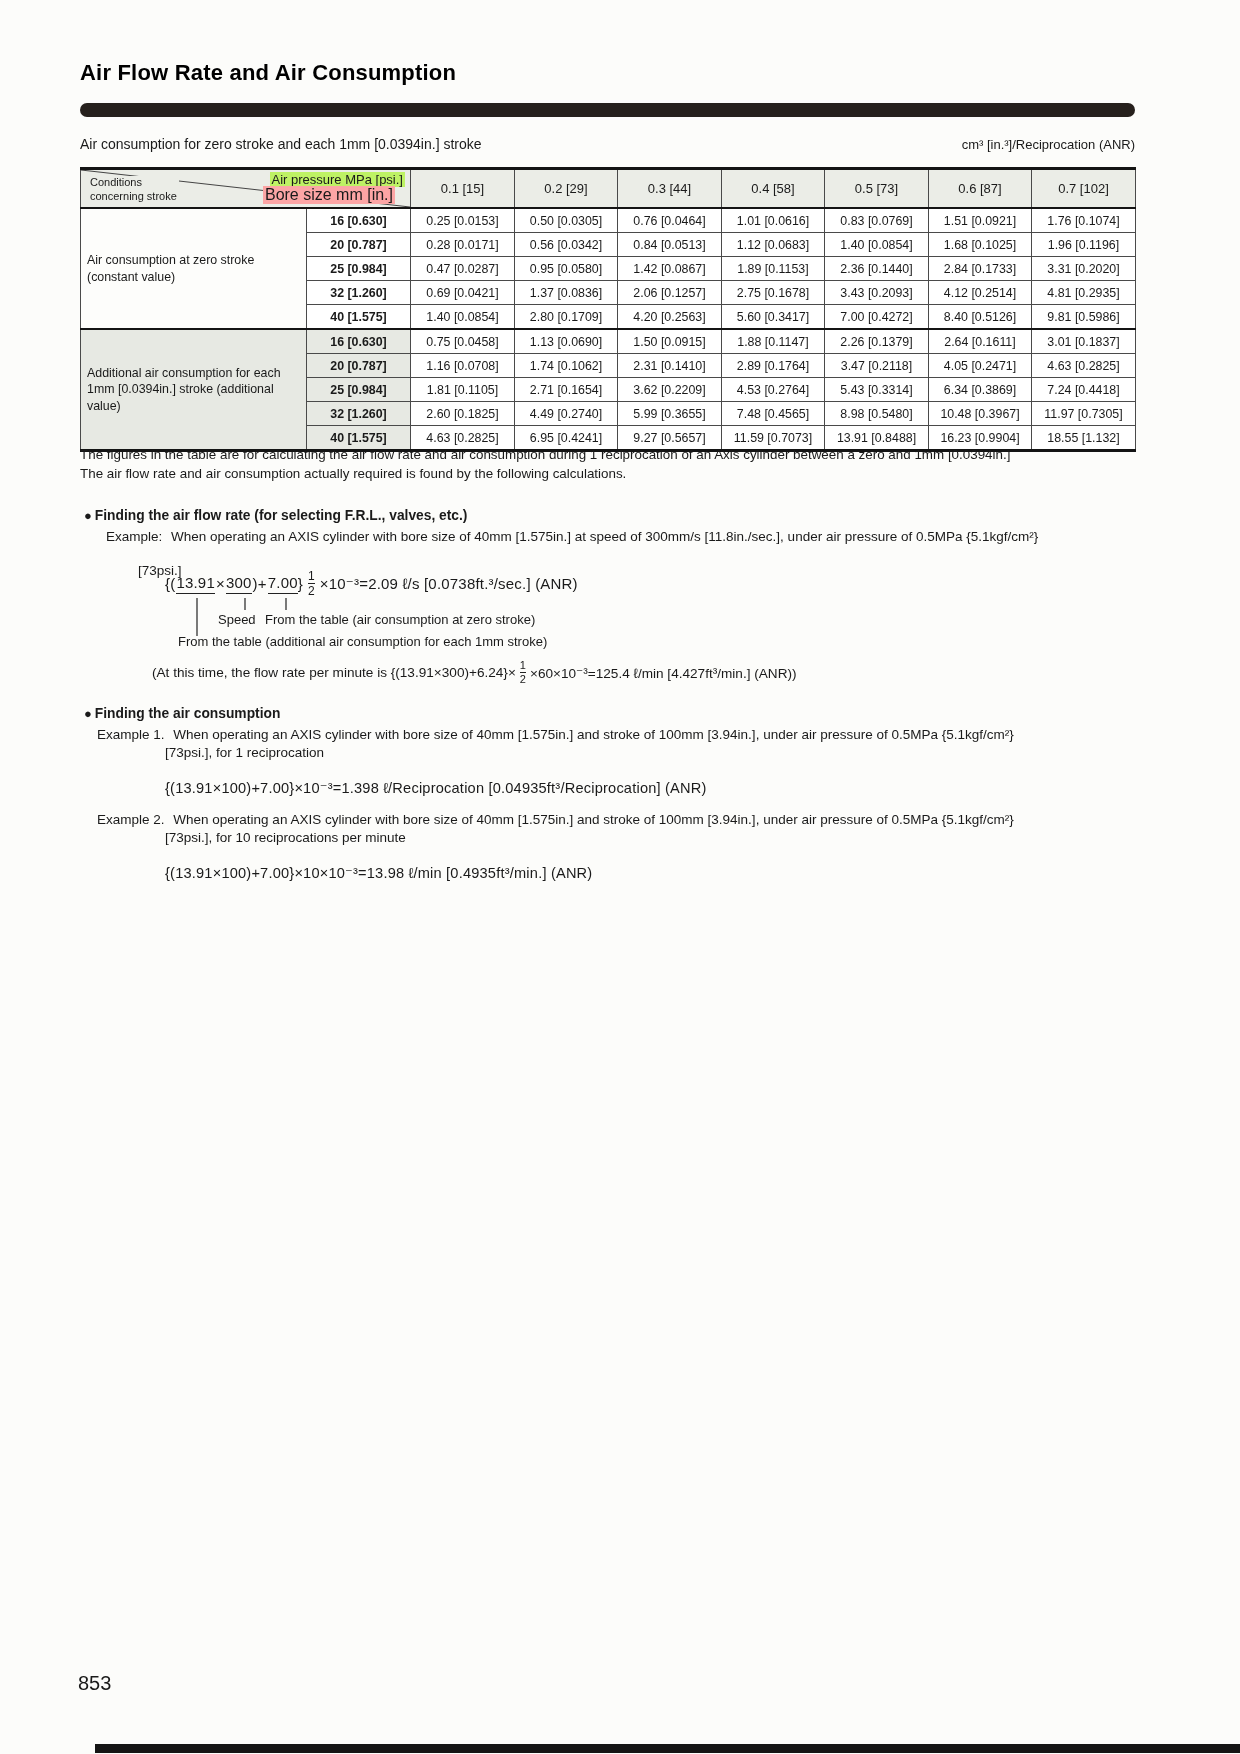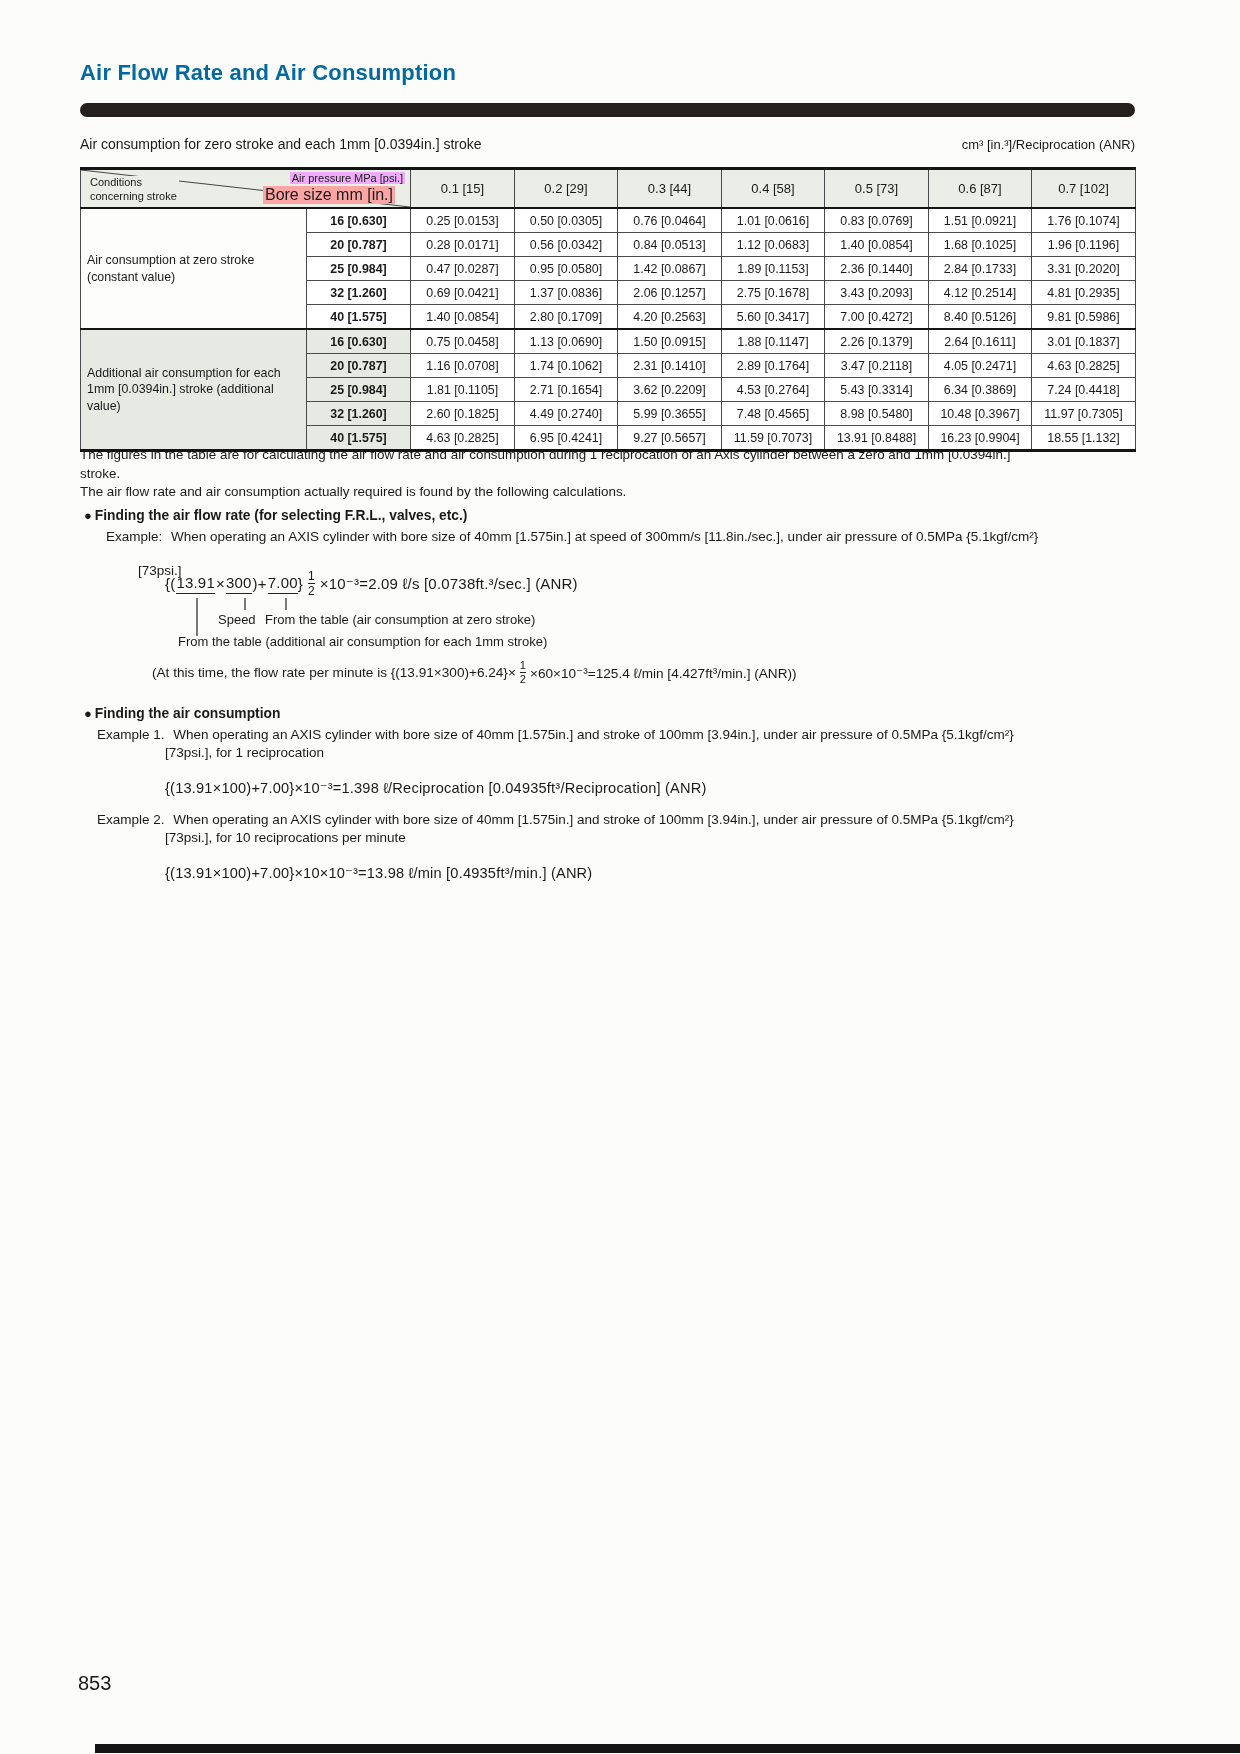--- a/index.html
+++ b/index.html
@@ -1,36 +1,36 @@
 <!DOCTYPE html>
 <html><head>
 <meta charset="utf-8">
 <style>
   html,body{margin:0;padding:0;background:#e8e8e8;}
   .page{position:relative;width:1240px;height:1754px;background:#fcfcfa;margin:0 auto;
         font-family:"Liberation Sans","DejaVu Sans",sans-serif;color:#1a1a1a;overflow:hidden;}
   .abs{position:absolute;white-space:nowrap;}
 
-  .doc-title{left:80px;top:60px;font-size:22px;font-weight:bold;letter-spacing:.2px;color:#0369a1;}
+  .doc-title{left:80px;top:60px;font-size:22px;font-weight:bold;letter-spacing:.2px;color:#000000;}
   .title-bar{left:80px;top:103px;width:1055px;height:14px;background:#26201c;border-radius:8px;}
 
   .caption-row{left:80px;top:136px;width:1055px;display:flex;justify-content:space-between;align-items:baseline;}
   .caption-left{font-size:14px;}
   .caption-units{font-size:13px;}
 
   table.consumption{position:absolute;left:80px;top:167px;width:1055px;border-collapse:collapse;table-layout:fixed;
         border-top:3px solid #141414;border-bottom:3px solid #141414;}
   table.consumption th,table.consumption td{border:1px solid #4a4a4a;font-size:12.4px;text-align:center;
         padding:0;overflow:hidden;}
   table.consumption thead th{height:37px;background:#ebede7;font-weight:normal;font-size:13px;
         border-bottom:2.5px solid #141414;}
   th.corner{position:relative;padding:0;}
   .corner svg{position:absolute;left:0;top:0;width:100%;height:100%;}
   .c-tl{position:absolute;left:7px;top:6px;font-size:11px;line-height:1.25;text-align:left;background:#ebede7;padding:0 2px;}
-  .c-tr{position:absolute;right:5px;top:2px;font-size:11px;background:#f0abfc;padding:0 2px;}
+  .c-tr{position:absolute;right:5px;top:2px;font-size:13px;background:#bef264;padding:0 2px;}
   .c-br{position:absolute;right:15px;bottom:3px;font-size:16px;background:#fca5a5;padding:0 2px;}
   table.consumption tbody td{height:23px;background:#ffffff;}
   td.rowlabel{text-align:left !important;vertical-align:middle;padding:0 6px !important;font-size:13px;
         line-height:1.3;white-space:normal !important;background:#fdfdfb !important;}
   td.bore{font-weight:bold;}
   tr.b2 td{background:#eef0ea;}
   tr.b2 td.rowlabel{background:#e7e9e3 !important;}
   tr.b2 td.bore{background:#e7e9e3;}
   tr.block-start td{border-top:2.5px solid #141414;}
 
@@ -200,21 +200,20 @@
           <td>11.59 [0.7073]</td>
           <td>13.91 [0.8488]</td>
           <td>16.23 [0.9904]</td>
           <td>18.55 [1.132]</td>
         </tr>
       </tbody>
   </table>
 
   <div class="abs notes">
     <div>The figures in the table are for calculating the air flow rate and air consumption during 1 reciprocation of an Axis cylinder between a zero and 1mm [0.0394in.]</div>
-    <div>stroke.</div>
     <div>The air flow rate and air consumption actually required is found by the following calculations.</div>
   </div>
 
   <div class="abs" style="left:80px;top:508px;width:1120px;height:190px;">
     <div class="sec-heading" style="position:absolute;left:4px;top:0;">
       <span class="bullet">●</span>
       <span>Finding the air flow rate (for selecting F.R.L., valves, etc.)</span>
     </div>
     <div class="abs" style="left:26px;top:21px;font-size:13.5px;">
       <span class="ex-label">Example:</span>

